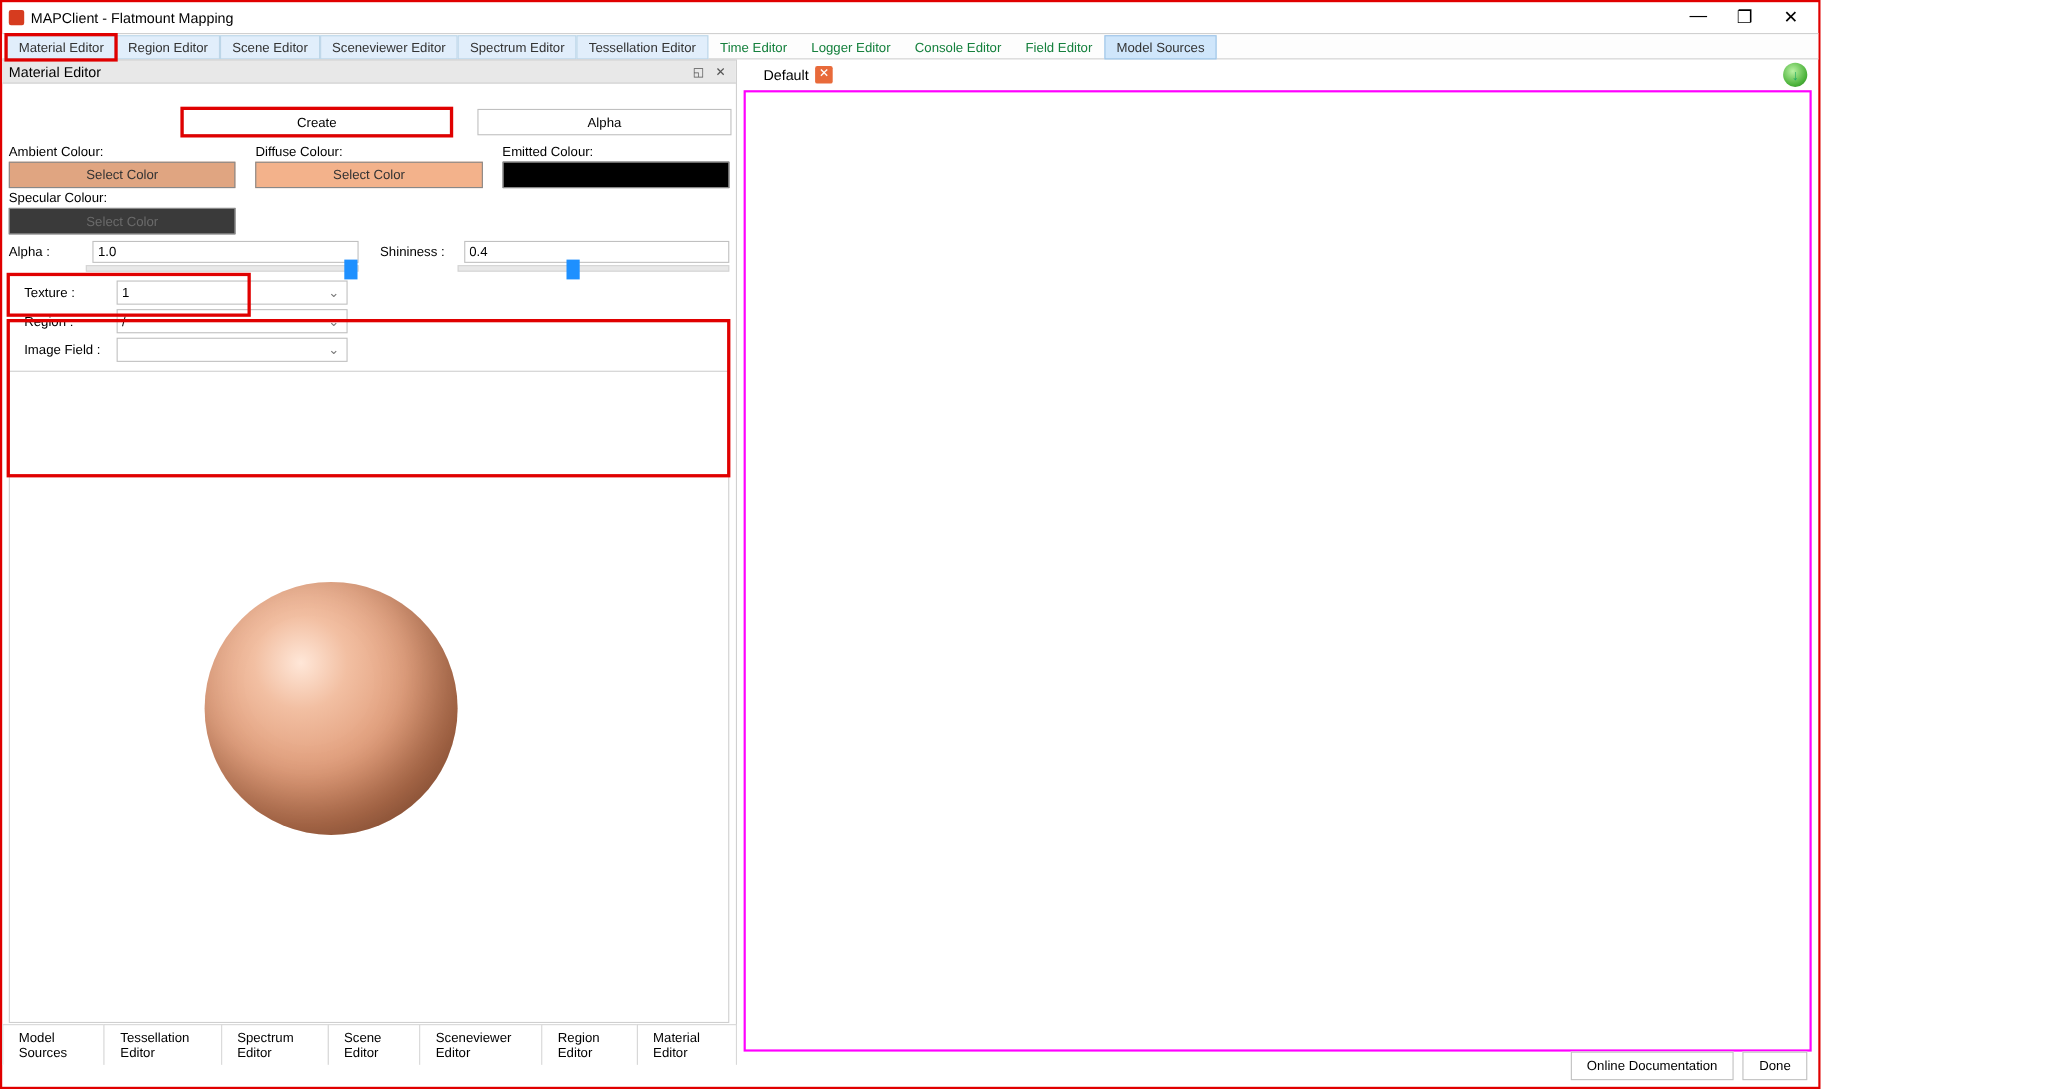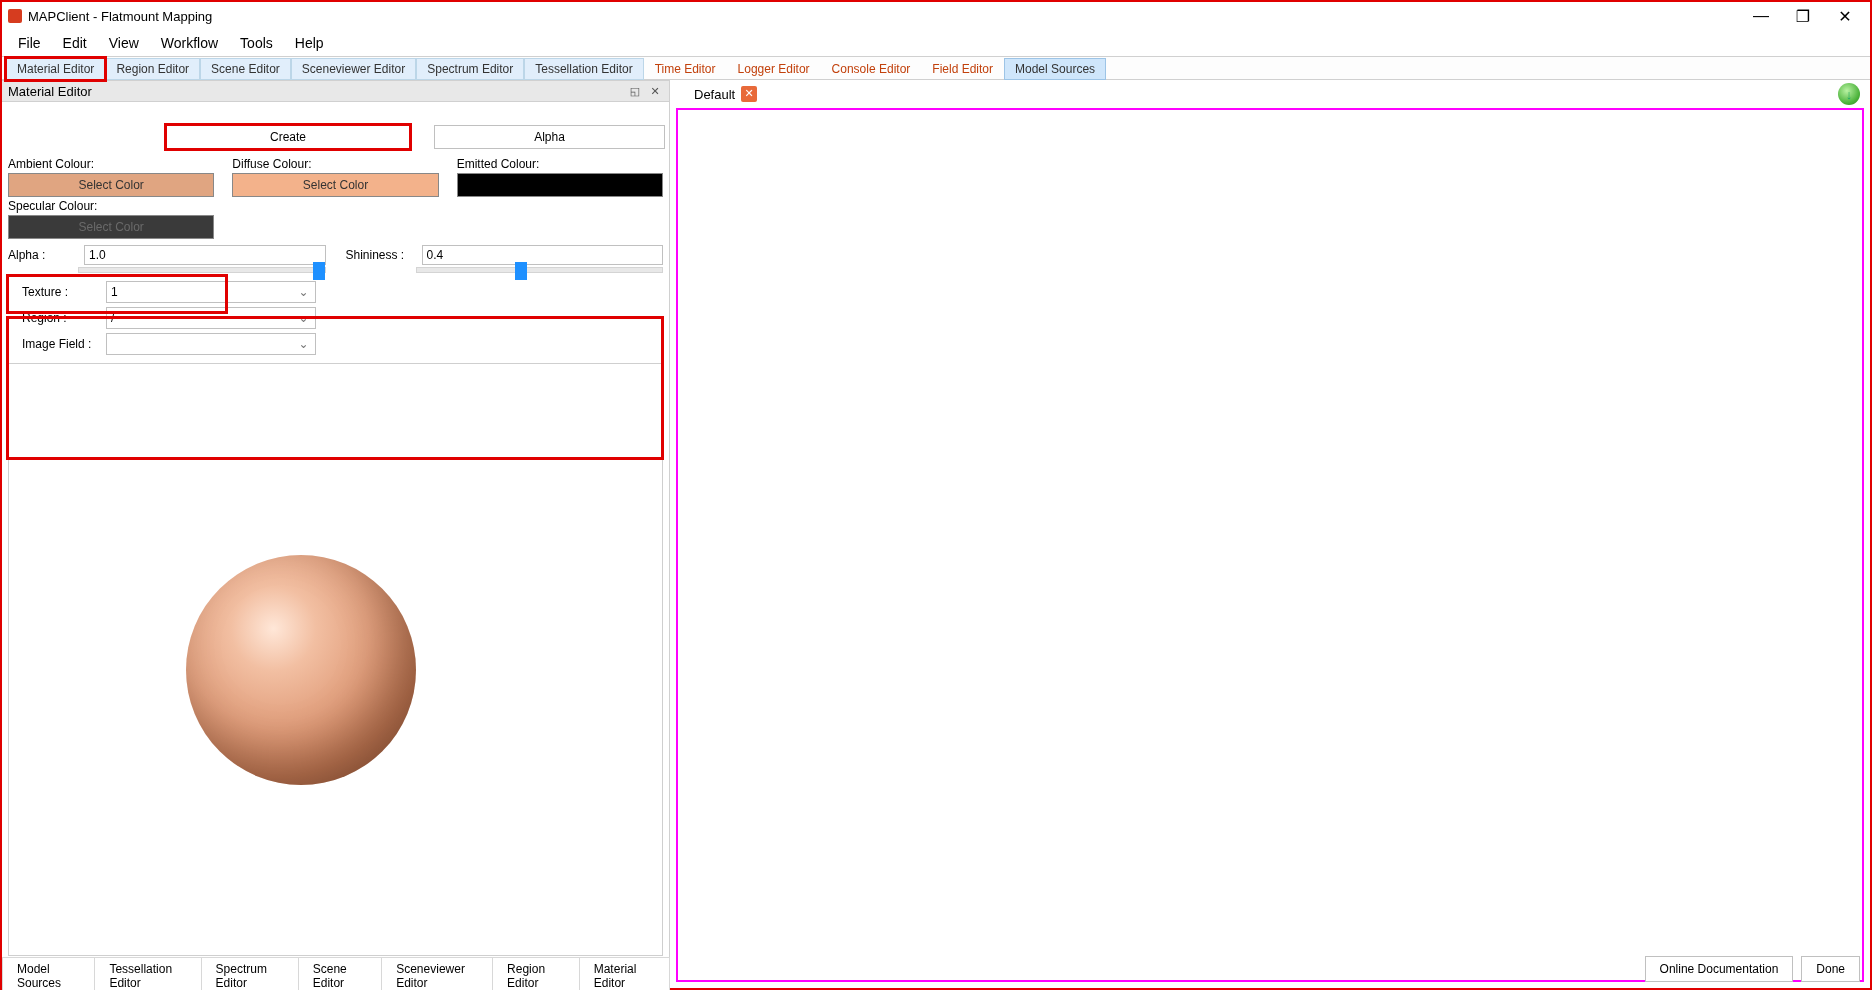--- a/index.html
+++ b/index.html
@@ -1,27 +1,27 @@
 <!DOCTYPE html>
 <html><head>
 <meta charset="utf-8">
 <style>
 * { box-sizing: border-box; margin: 0; padding: 0; font-family: "Segoe UI", Tahoma, sans-serif; font-size: 12px; }
 html, body { width: 1872px; height: 990px; background: #fff; overflow: hidden; }
-.outer-border { width: 1872px; height: 990px; border: 2px solid #e00000; position: relative; background: #fff; }
+.outer-border { width: 1655px; height: 990px; border: 2px solid #e00000; position: relative; background: #fff; }
 .titlebar { height: 28px; display: flex; align-items: center; padding: 0 6px; }
 .titlebar .app-icon { width: 14px; height: 14px; background: #d63c1f; border-radius: 2px; margin-right: 6px; display:inline-block; }
 .titlebar .title-text { flex: 1; font-size: 13px; }
 .titlebar .win-btns { display: flex; gap: 24px; padding-right: 10px; }
 .titlebar .win-btn { width: 18px; text-align: center; font-size: 16px; cursor: pointer; }
 .menubar { height: 26px; display: flex; align-items: center; padding: 0 6px; gap: 2px; }
 .menubar .menu-item { padding: 2px 10px; cursor: pointer; font-size: 14px; }
 .editor-tabs { height: 24px; display: flex; align-items: center; border-top: 1px solid #d0d0d0; border-bottom: 1px solid #d0d0d0; padding-left: 4px; background: #fdfdfd; }
 .editor-tabs .etab { padding: 3px 10px; border: 1px solid #bcd6e8; background: #e1eefb; margin-right: 0px; margin-top:2px; cursor: pointer; color:#333; }
-.editor-tabs .etab.plain { border: 1px solid transparent; background: transparent; color:#c2410c; }
+.editor-tabs .etab.plain { border: 1px solid transparent; background: transparent; color:#15803d; }
 .editor-tabs .etab.model-sources { background:#cfe6fb; border:1px solid #9dc4e6; }
 .editor-tabs .etab.red-outline { outline: 3px solid #e00000; outline-offset: -1px; position:relative; z-index:5; }
 .main-area { display: flex; height: calc(990px - 28px - 26px - 24px - 4px); }
 .left-panel { width: 668px; display: flex; flex-direction: column; border-right: 1px solid #d0d0d0; }
 .left-header { height: 22px; background: #e8e8e8; display: flex; align-items: center; padding: 0 6px; border-bottom: 1px solid #d0d0d0; border-top:1px solid #d0d0d0; }
 .left-header .title { flex:1; font-size:13px; }
 .left-header .icon-btn { width:16px; height:16px; margin-left:4px; cursor:pointer; display:flex; align-items:center; justify-content:center; font-size:11px; color:#555; }
 .create-delete-row { display:flex; gap:4px; padding: 4px 4px; }
 .create-delete-row .btn { flex:1; height:24px; border:1px solid #c0c0c0; background:#fff; cursor:pointer; text-align:center; line-height:22px;margin-top:19px; }
 .create-delete-row .btn.create-red { outline:3px solid #e00000; outline-offset:-1px; position:relative; z-index:5; flex:0 0 244px; margin-left:78px; }
@@ -71,28 +71,20 @@
   <div class="titlebar">
     <span class="app-icon"></span>
     <span class="title-text">MAPClient - Flatmount Mapping</span>
     <div class="win-btns">
       <span class="win-btn">—</span>
       <span class="win-btn">❐</span>
       <span class="win-btn">✕</span>
     </div>
   </div>
 
-  <div class="menubar">
-    <div class="menu-item">File</div>
-    <div class="menu-item">Edit</div>
-    <div class="menu-item">View</div>
-    <div class="menu-item">Workflow</div>
-    <div class="menu-item">Tools</div>
-    <div class="menu-item">Help</div>
-  </div>
 
   <div class="editor-tabs">
     <div class="etab red-outline">Material Editor</div>
     <div class="etab">Region Editor</div>
     <div class="etab">Scene Editor</div>
     <div class="etab">Sceneviewer Editor</div>
     <div class="etab">Spectrum Editor</div>
     <div class="etab">Tessellation Editor</div>
     <div class="etab plain">Time Editor</div>
     <div class="etab plain">Logger Editor</div>

